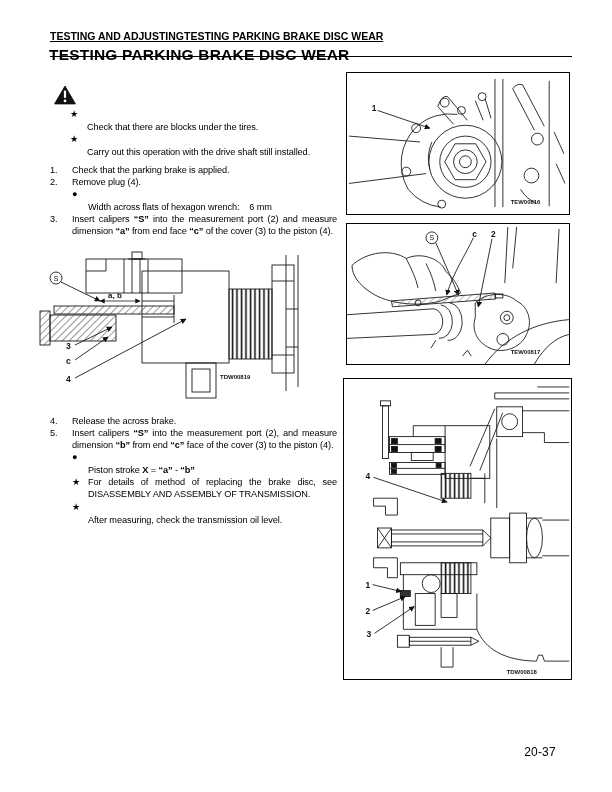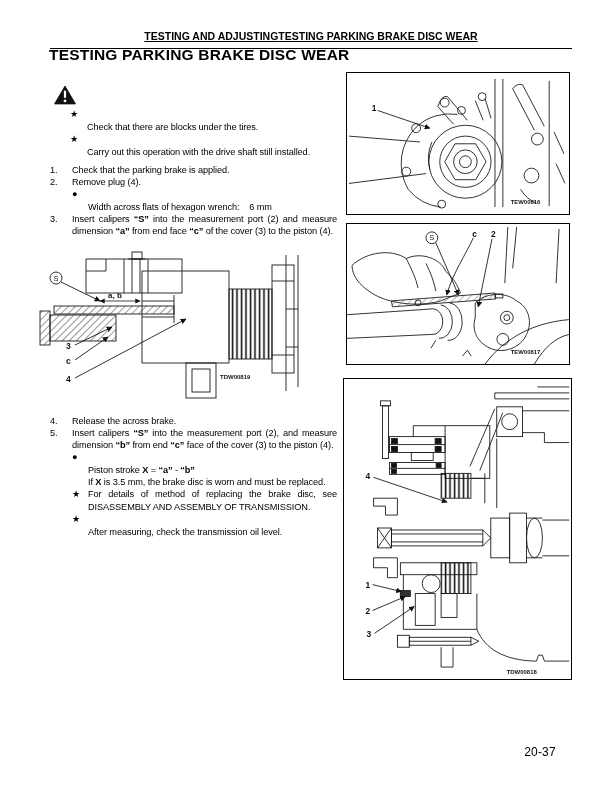--- a/index.html
+++ b/index.html
@@ -1,20 +1,20 @@
 <!DOCTYPE html>
 <html><head>
 <meta charset="utf-8">
 <style>
   html,body{margin:0;padding:0;background:#fff;}
   .page{position:relative;width:612px;height:792px;background:#fff;overflow:hidden;
         font-family:"Liberation Sans",sans-serif;color:#000;}
   
-  .hdr{position:absolute;left:50px;right:40px;top:30px;display:flex;justify-content:center;
-       font-size:10.5px;font-weight:bold;border-bottom:1.9px solid #000;padding-bottom:6px;letter-spacing:0;}
+  .hdr{position:absolute;left:50px;right:40px;top:30px;display:flex;justify-content:flex-start;
+       font-size:10.5px;font-weight:bold;border-bottom:1.9px solid #000;padding-bottom:14px;letter-spacing:0;}
   .hdr span{text-decoration:underline;white-space:nowrap;}
   
   .title{position:absolute;left:49px;top:46px;font-size:15.5px;font-weight:bold;letter-spacing:.2px;white-space:nowrap;}
   
   .bodytxt{font-size:9.2px;line-height:12.1px;letter-spacing:-.1px;}
   .just{text-align:justify;}
   .nowrap{white-space:nowrap;margin-top:13px;}
   
   .warn{position:absolute;left:54px;top:85px;width:290px;}
   .warn-row{display:flex;}
@@ -161,21 +161,20 @@
       <span class="stext">Release the across brake.</span>
     </div>
     <div class="step">
       <span class="snum">5.</span>
       <span class="stext just"><span>Insert calipers </span><span class="b">“S”</span><span>  into the measurement port (2), and measure dimension </span><span class="b">“b”</span><span> from end </span><span class="b">“c”</span><span> face of the cover (3) to the piston (4).</span></span>
     </div>
     <div class="sub">
       <span class="marker">●</span>
       <span class="ntext nowrap"><span>Piston stroke </span><span class="b">X</span><span> = </span><span class="b">“a”</span><span> - </span><span class="b">“b”</span></span>
     </div>
-    <div class="cont just"><span>If </span><span class="b">X</span><span> is 3.5 mm, the brake disc is worn and must be replaced.</span></div>
     <div class="sub">
       <span class="marker">★</span>
       <span class="ntext just">For details of method of replacing the brake disc, see DISASSEMBLY AND ASSEMBLY OF TRANSMISSION.</span>
     </div>
     <div class="sub">
       <span class="marker">★</span>
       <span class="ntext nowrap">After measuring, check the transmission oil level.</span>
     </div>
   </div>
 

